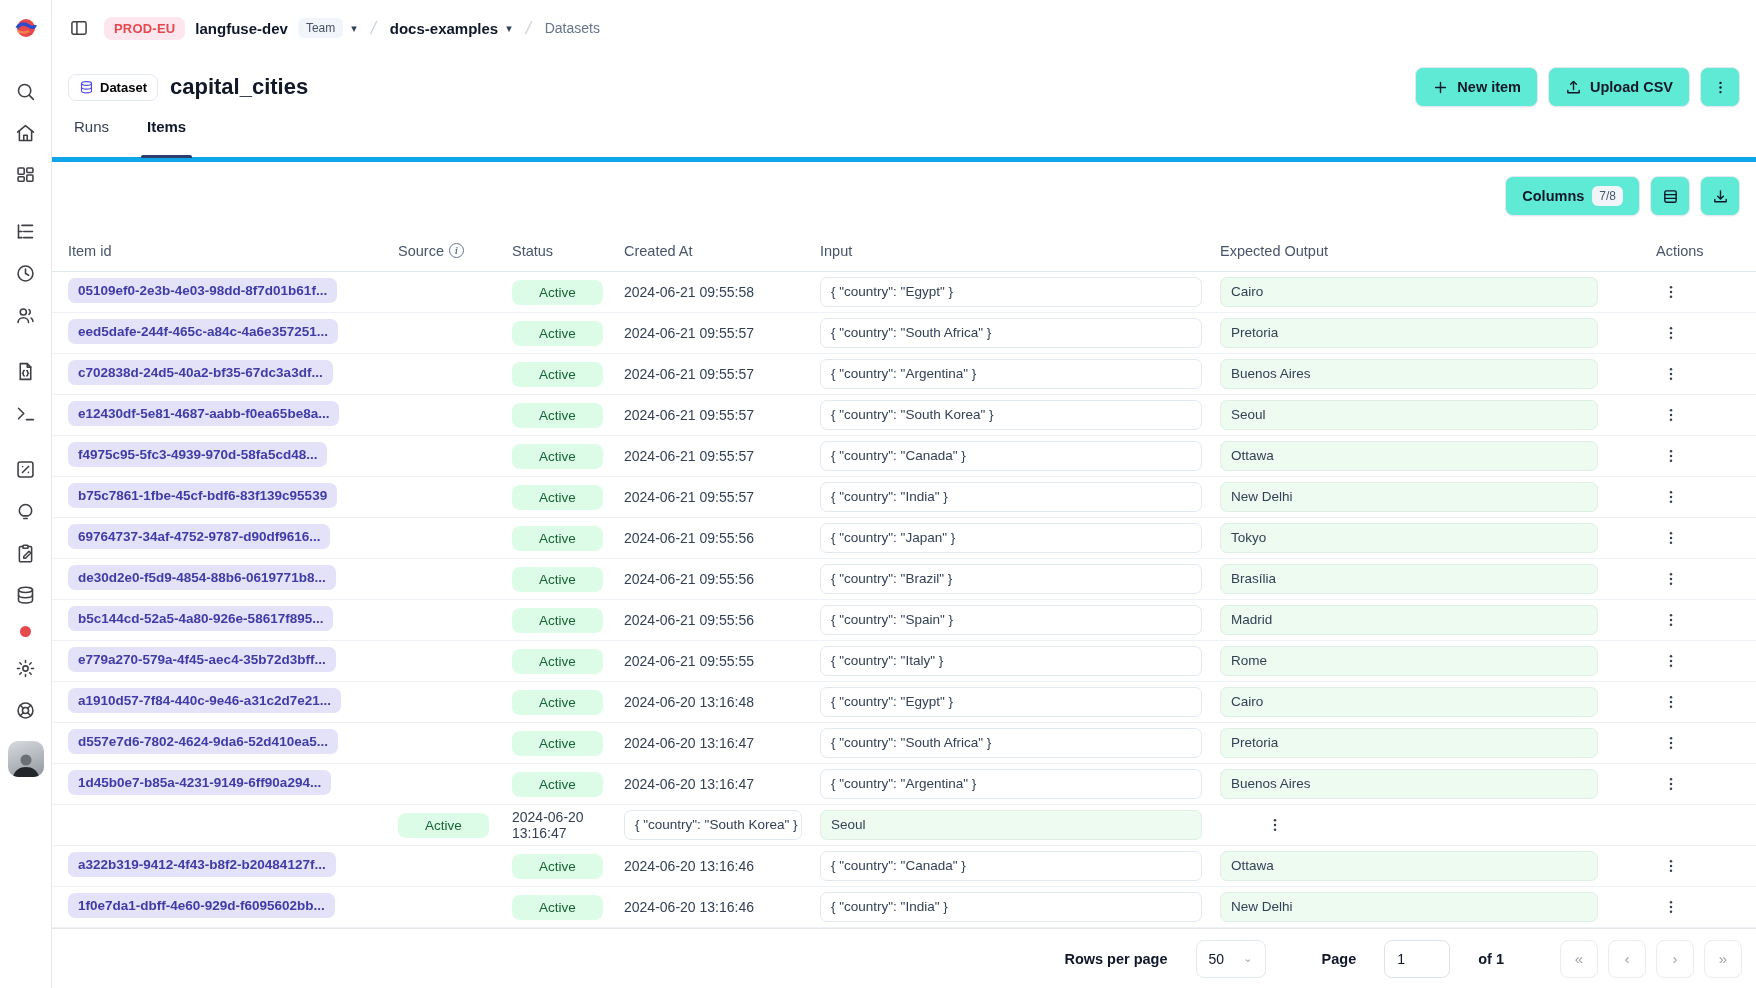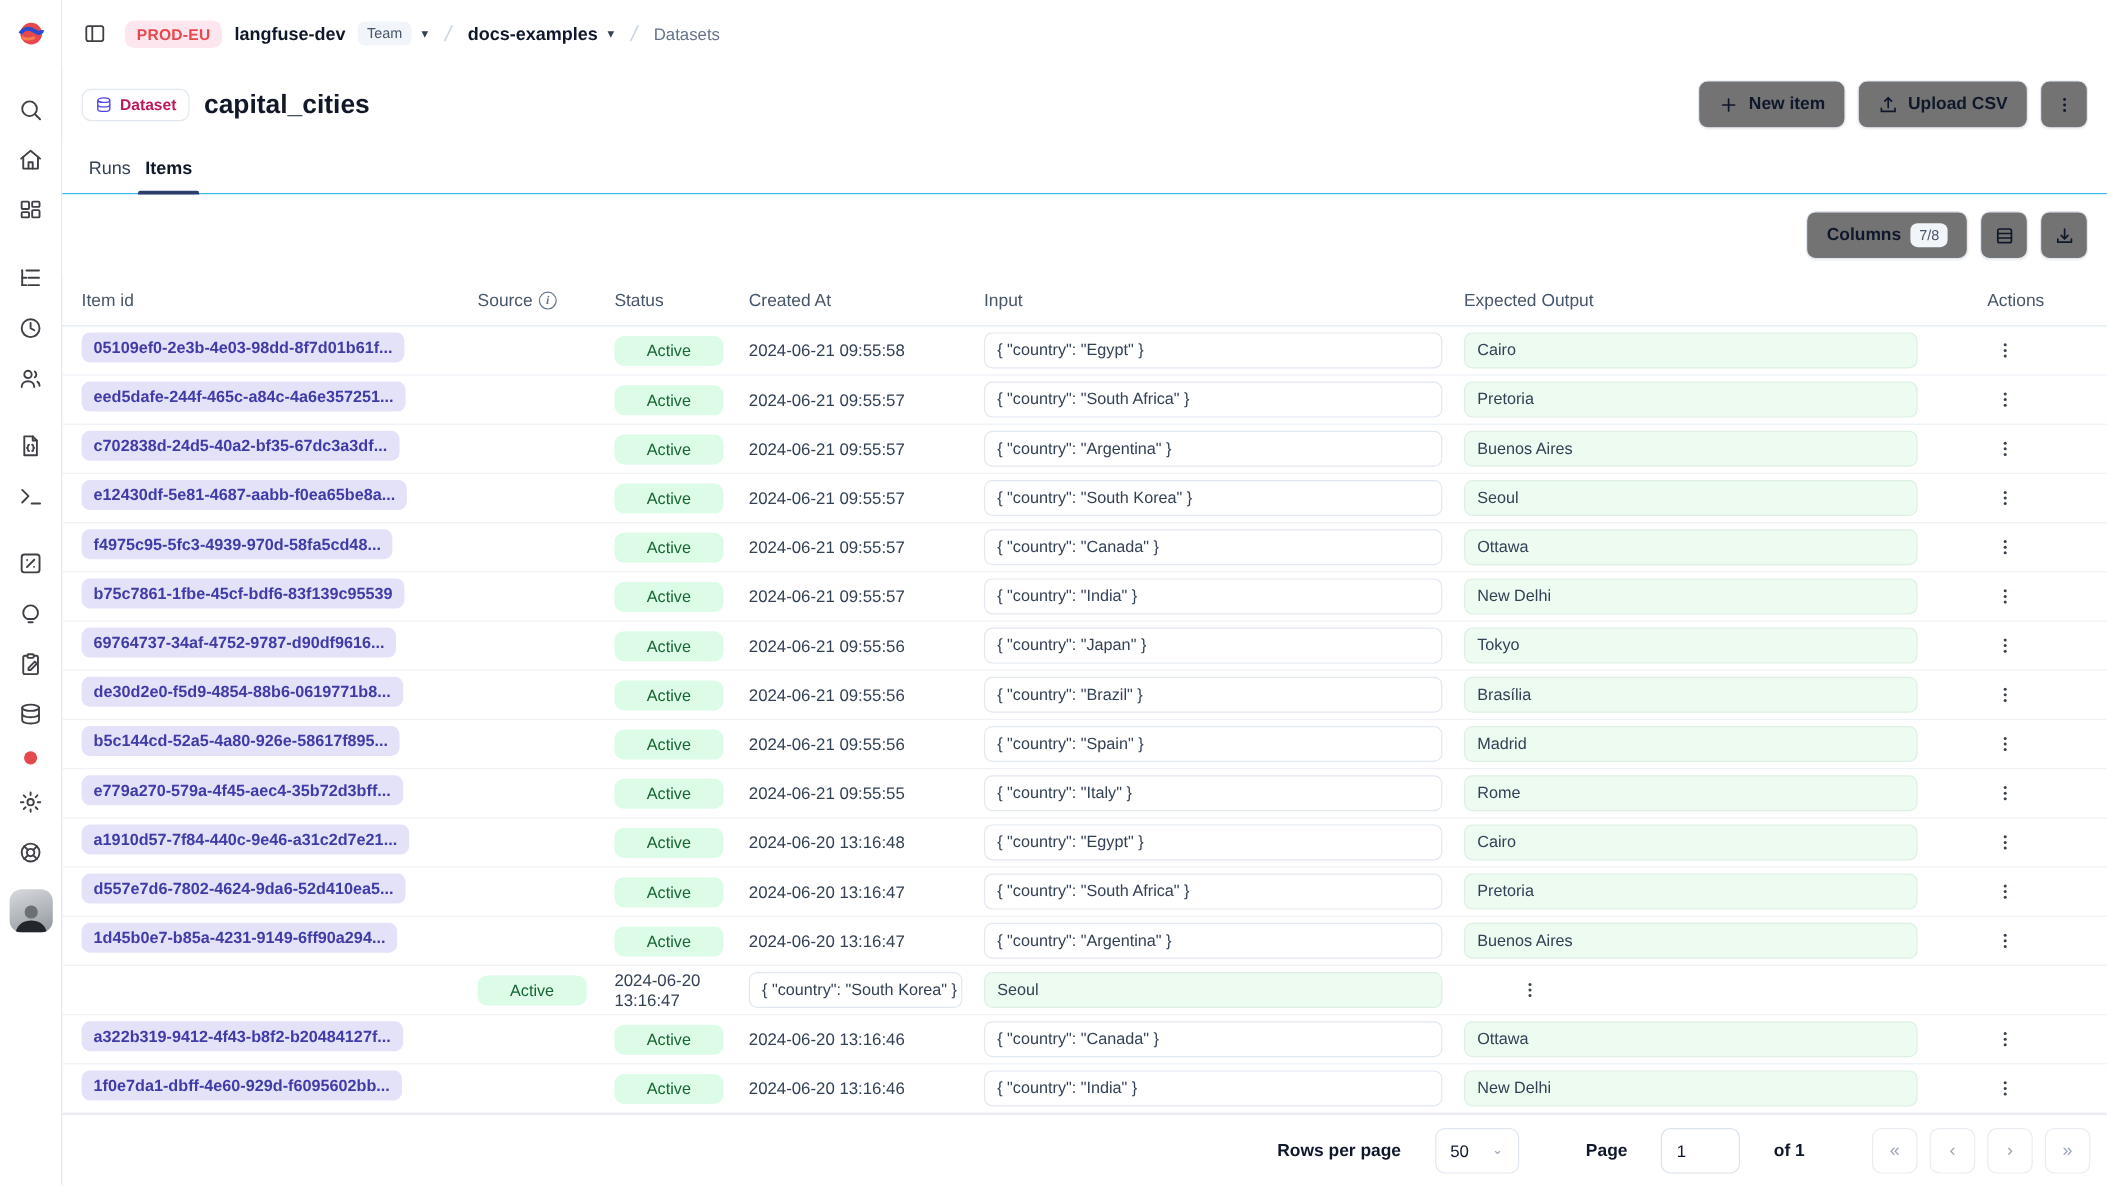--- a/index.html
+++ b/index.html
@@ -37,35 +37,35 @@
   .crumb-name { font-size:15px; font-weight:600; color:#0f172a; cursor:pointer; }
   .team-badge { background:#f1f5f9; color:#475569; font-size:12px; font-weight:500;
     padding:3px 8px; border-radius:6px; cursor:pointer; }
   .chev { color:#334155; font-size:11px; margin-left:-2px; cursor:pointer; }
   .crumb-slash { color:#cbd5e1; font-size:18px; font-weight:300; transform:skewX(-12deg); padding:0 4px; }
   .crumb-muted { font-size:14px; font-weight:500; color:#64748b; cursor:pointer; }
 
   
   .page-header { height:62px; display:flex; align-items:center; padding:0 16px; gap:12px; }
   .entity-badge { display:flex; align-items:center; gap:6px; border:1px solid #e2e8f0;
-    border-radius:8px; padding:5px 10px; background:#fff; font-size:13px; font-weight:600; color:#be185d; }
+    border-radius:8px; padding:5px 10px; background:#fff; font-size:13px; font-weight:600; color:#000000; }
   .entity-badge svg { width:15px; height:15px; stroke:#4f46e5; stroke-width:1.8; fill:none; }
   .page-title { font-size:22px; font-weight:700; color:#111827; }
   .header-actions { margin-left:auto; display:flex; gap:10px; align-items:center; }
   .btn { display:flex; align-items:center; gap:8px; height:40px; padding:0 16px;
-    border:1px solid #e2e8f0; border-radius:8px; background:#737373; font-size:14.5px;
+    border:1px solid #e2e8f0; border-radius:8px; background:#5eead4; font-size:14.5px;
     font-weight:600; color:#0f172a; cursor:pointer; box-shadow:0 1px 1px rgba(16,24,40,.04);
     font-family:"Liberation Sans", sans-serif; }
   .btn svg { width:17px; height:17px; stroke:#0f172a; stroke-width:2; fill:none;
     stroke-linecap:round; stroke-linejoin:round; }
   .btn.icon-only { width:40px; padding:0; justify-content:center; }
 
   
-  .tabs { height:44px; display:flex; align-items:flex-end; padding:0 16px; 
-    border-bottom:1px solid #0ea5e9; background:#fff; }
+  .tabs { height:44px; display:flex; padding:0 16px; gap:26px;
+    border-bottom:5px solid #0ea5e9; background:#fff; }
   .tab { font-size:15px; font-weight:500; color:#334155; padding:0 6px 12px 6px; cursor:pointer; position:relative; }
   .tab.active { color:#0f172a; font-weight:600; }
   .tab.active::after { content:""; position:absolute; left:0; right:0; bottom:-1px; height:3px;
     background:#2c3e6b; border-radius:2px 2px 0 0; }
 
   
   .toolbar { height:68px; display:flex; align-items:center; justify-content:flex-end;
     gap:10px; padding:0 16px; background:#fff; }
   .columns-btn { height:40px; }
   .count-badge { background:#f1f5f9; color:#475569; font-size:12px; font-weight:500;

